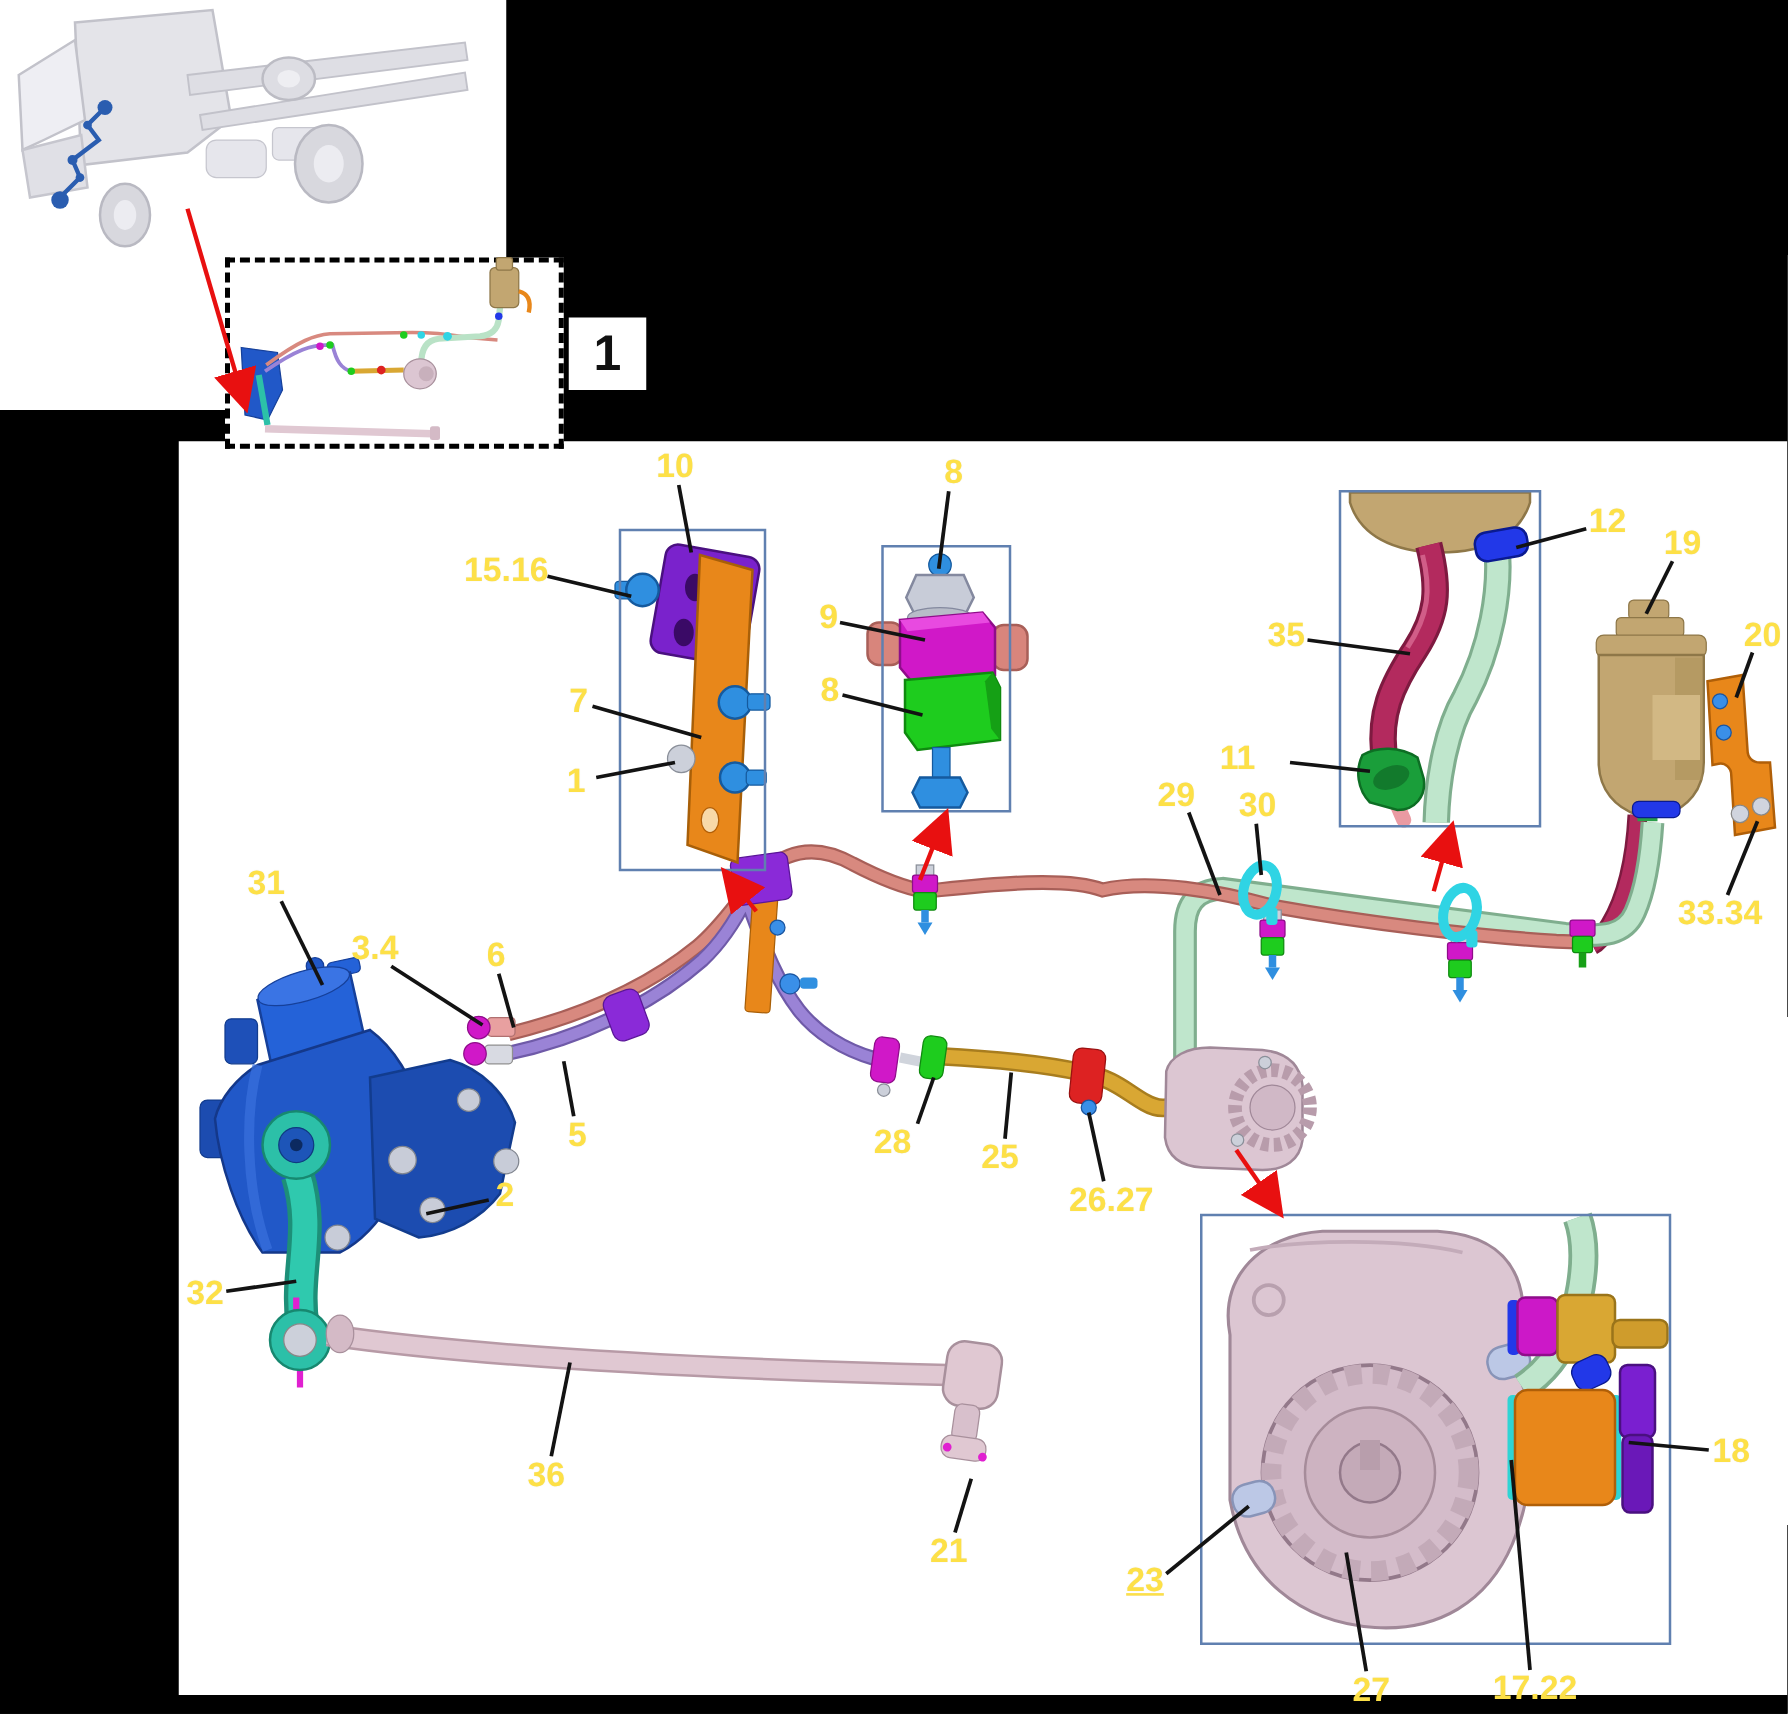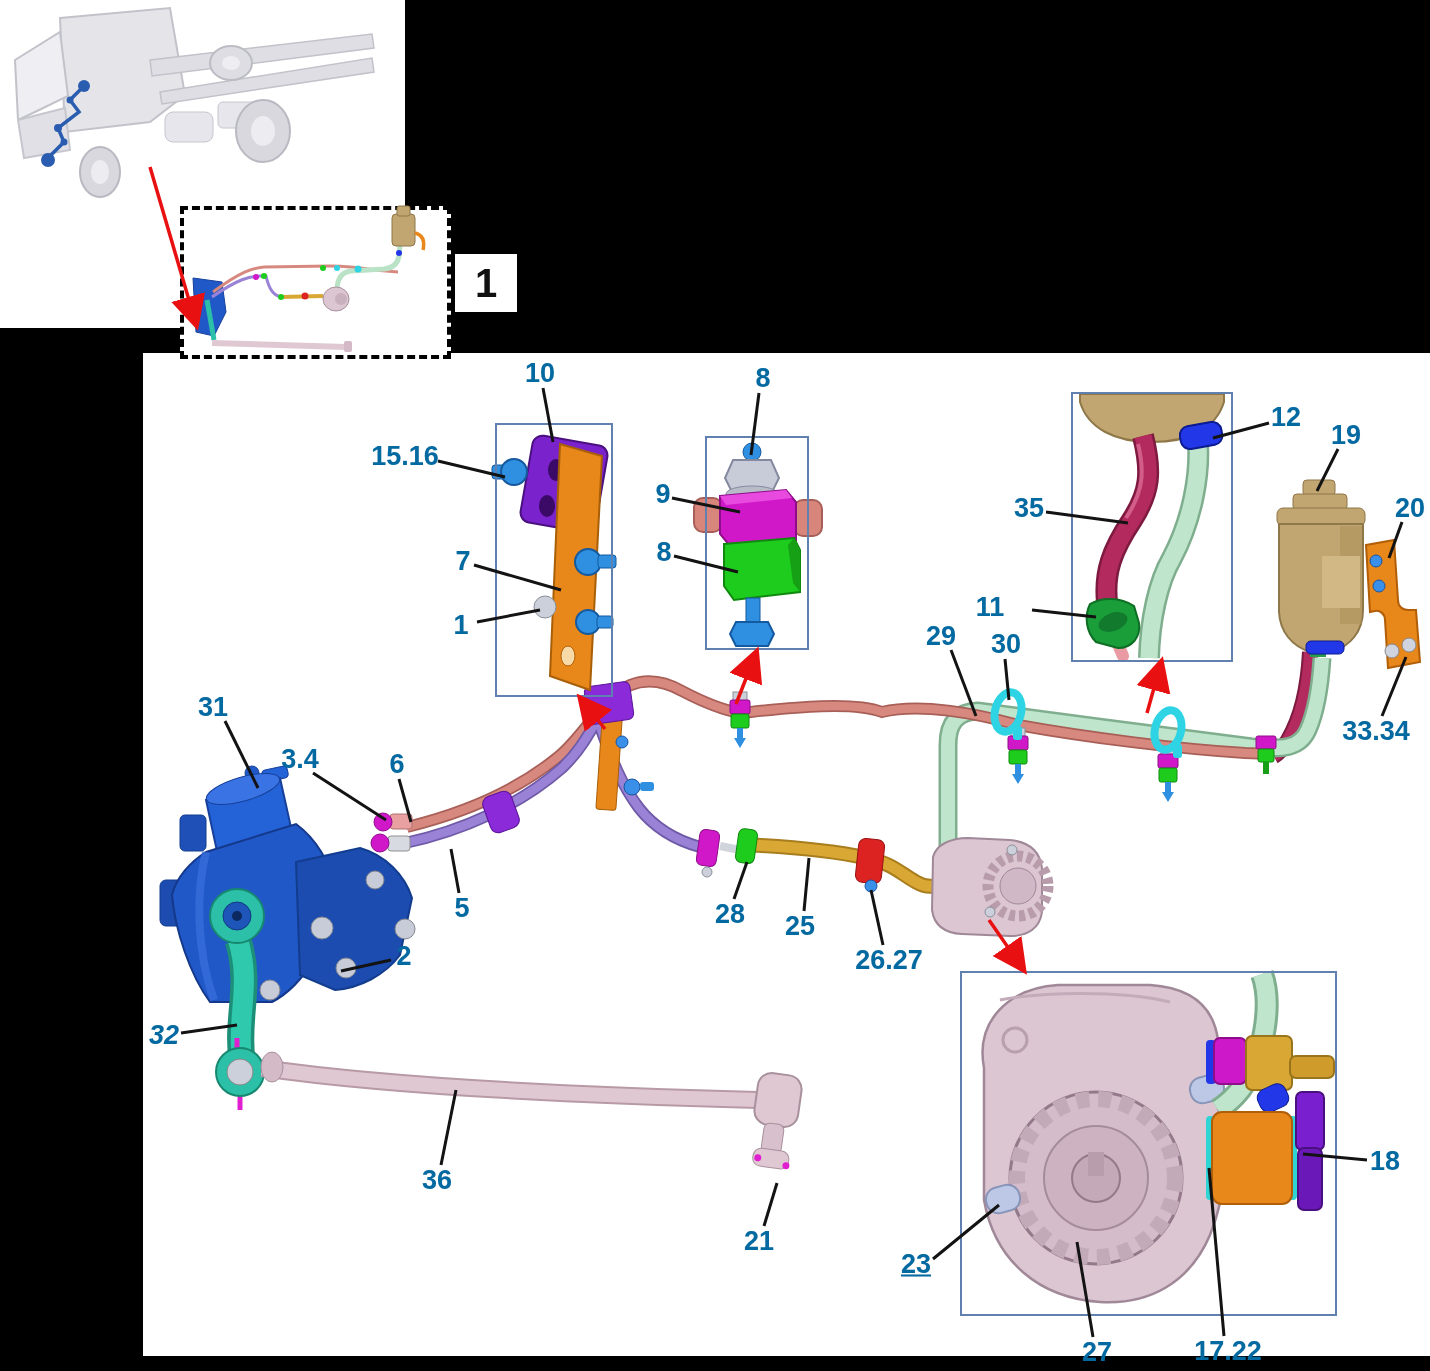--- a/index.html
+++ b/index.html
@@ -9,21 +9,21 @@
   #truck-area{left:0;top:0;width:405px;height:328px;}
   #main-page{left:143px;top:353px;width:1287px;height:1003px;}
   #inset-box{left:184px;top:210px;width:263px;height:145px;background:#fff;
              border:4px dashed #000;box-sizing:content-box;margin-left:-4px;margin-top:-4px;}
   #inset-number-box{position:absolute;left:455px;top:254px;width:62px;height:58px;background:#fff;
              display:flex;align-items:center;justify-content:center;
              font-weight:bold;font-size:40px;color:#111;}
   svg.layer{position:absolute;left:0;top:0;width:1430px;height:1371px;}
   #labels{position:absolute;left:0;top:0;width:1430px;height:1371px;pointer-events:none;}
   .callout{position:absolute;transform:translate(-50%,-50%);font-weight:bold;font-size:27px;
-           color:#0369a1;white-space:nowrap;line-height:1;text-shadow:0 0 1px #3a5a8a22;}
+           color:#fde047;white-space:nowrap;line-height:1;text-shadow:0 0 1px #3a5a8a22;}
 </style>
 </head>
 <body>
 
 <div class="stage">
 
   <div class="white-area" id="truck-area"></div>
   <div class="white-area" id="main-page"></div>
   <div class="white-area" id="inset-box"></div>
   <div id="inset-number-box">
@@ -352,24 +352,24 @@
       <line x1="1147" y1="713" x2="1161" y2="663" stroke="#e81010" stroke-width="3.5" marker-end="url(#redhead2)"></line>
       <line x1="989" y1="920" x2="1023" y2="969" stroke="#e81010" stroke-width="3.5" marker-end="url(#redhead2)"></line>
     </svg>
 
   <div id="labels">
       <div class="callout" style="left: 213px; top: 707px;">31</div>
       <div class="callout" style="left: 300px; top: 759px;">3.4</div>
       <div class="callout" style="left: 397px; top: 764px;">6</div>
       <div class="callout" style="left: 462px; top: 908px;">5</div>
       <div class="callout" style="left: 404px; top: 956px;">2</div>
-      <div class="callout" style="left: 164px; top: 1035px; font-style: italic;">32</div>
+      <div class="callout" style="left: 164px; top: 1035px;">32</div>
       <div class="callout" style="left: 437px; top: 1180px;">36</div>
       <div class="callout" style="left: 759px; top: 1241px;">21</div>
-      <div class="callout" style="left: 730px; top: 914px;">28</div>
+      <div class="callout" style="left: 714px; top: 914px;">28</div>
       <div class="callout" style="left: 800px; top: 926px;">25</div>
       <div class="callout" style="left: 889px; top: 960px;">26.27</div>
       <div class="callout" style="left: 941px; top: 636px;">29</div>
       <div class="callout" style="left: 994px; top: 644px; margin-left: 12px;">30</div>
       <div class="callout" style="left: 540px; top: 373px;">10</div>
       <div class="callout" style="left: 405px; top: 456px;">15.16</div>
       <div class="callout" style="left: 463px; top: 561px;">7</div>
       <div class="callout" style="left: 461px; top: 625px;">1</div>
       <div class="callout" style="left: 763px; top: 378px;">8</div>
       <div class="callout" style="left: 663px; top: 494px;">9</div>

